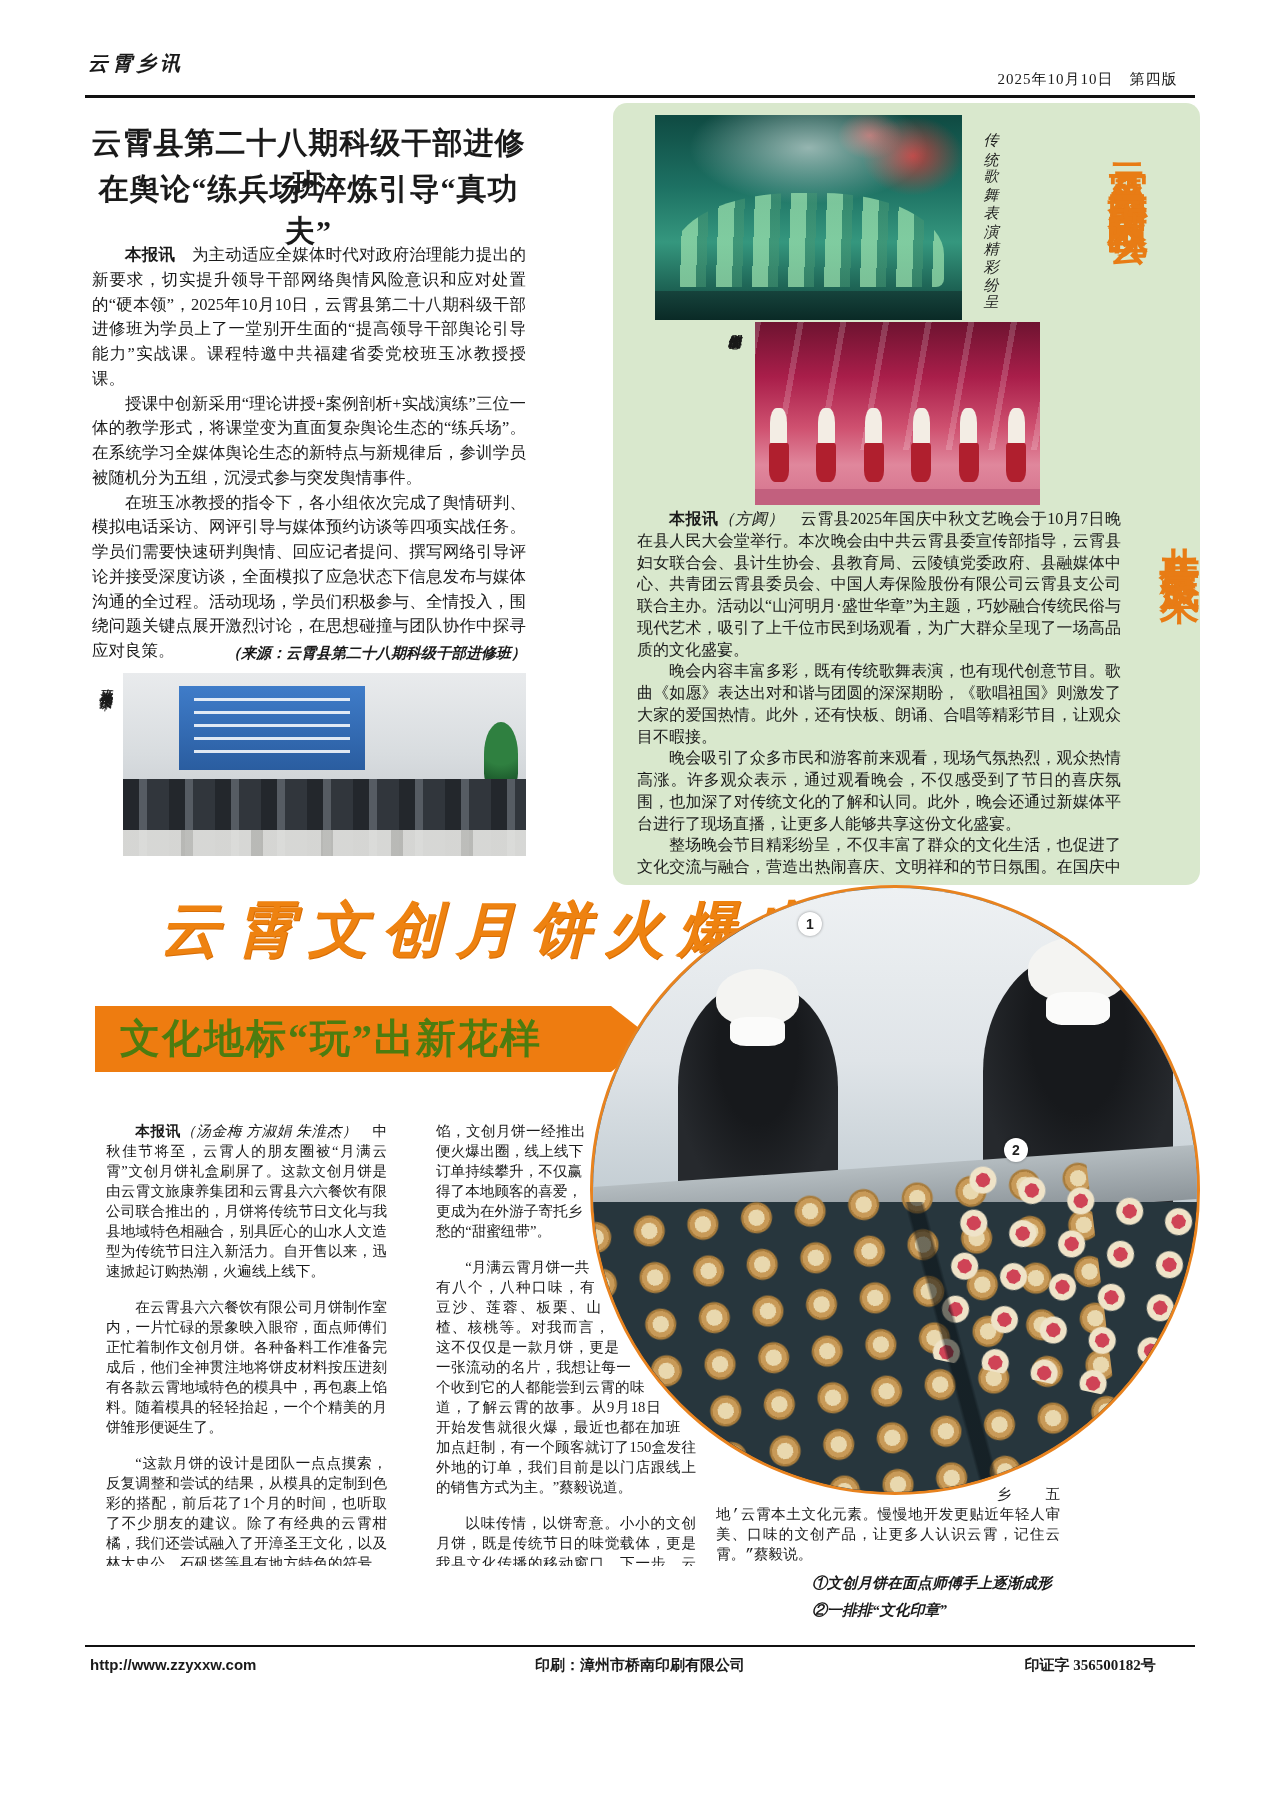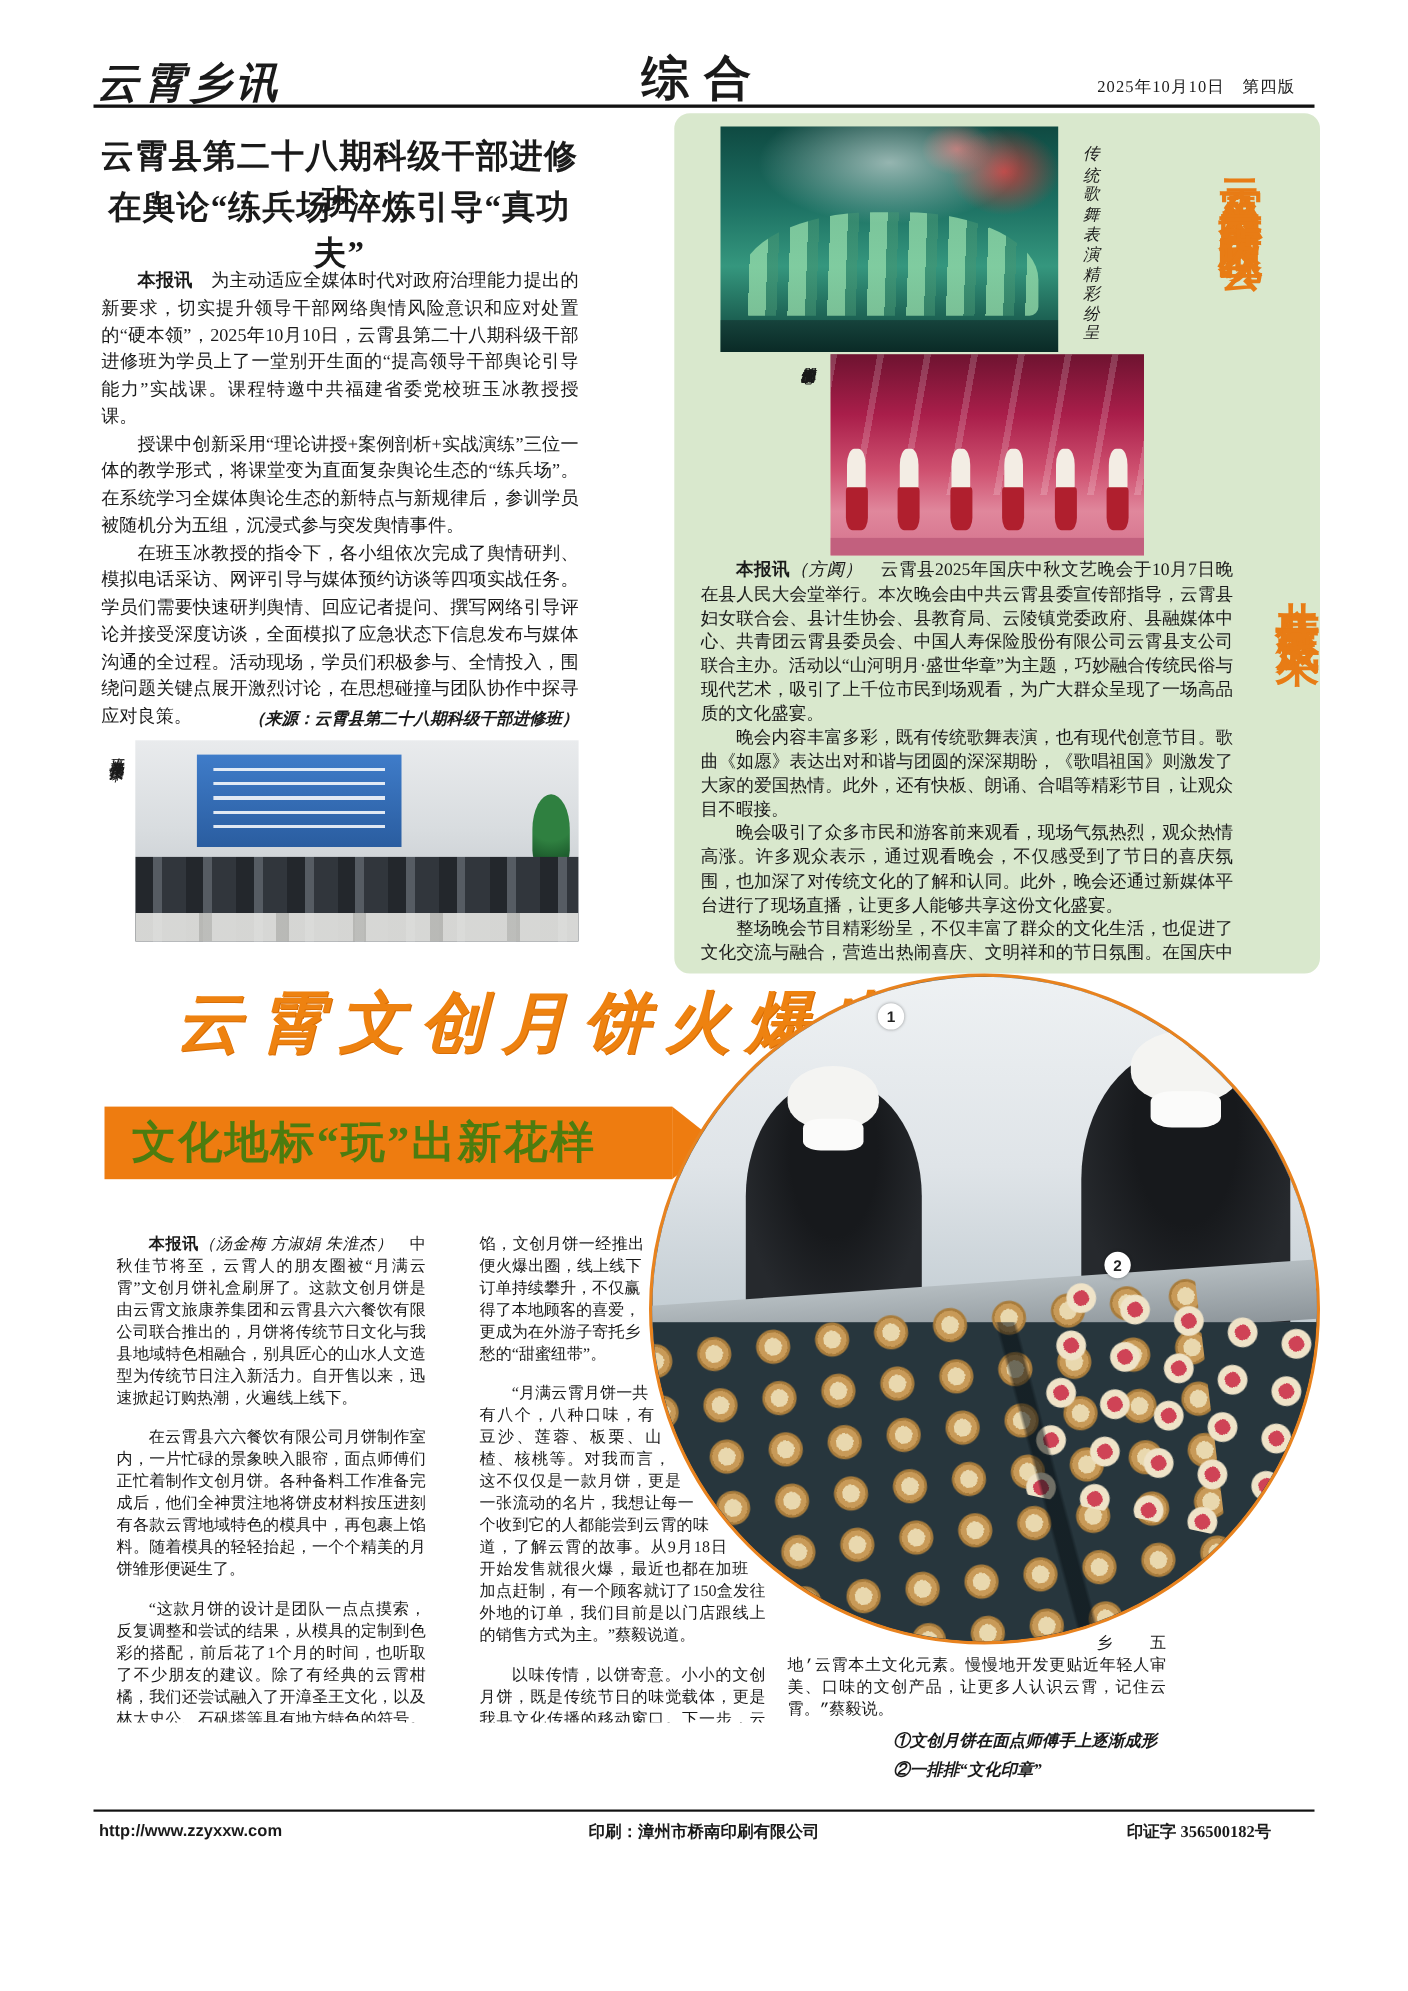--- a/index.html
+++ b/index.html
@@ -1,21 +1,21 @@
 <!DOCTYPE html>
 <html><head>
 <meta charset="utf-8">
 <style>
   html,body { margin:0; padding:0; background:#ffffff; }
   #page { position:relative; width:1280px; height:1810px; background:#ffffff; overflow:hidden;
           font-family:"Liberation Serif","DejaVu Serif",serif; color:#1a1a1a; }
   .abs { position:absolute; }
 
   
-  .masthead { left:88px; top:50px; font-size:38px; font-weight:900; font-style:italic; letter-spacing:4px; }
+  .masthead { left:88px; top:50px; font-size:20px; font-weight:900; font-style:italic; letter-spacing:4px; }
   .section-title { left:0; top:42px; width:1280px; text-align:center; font-size:43px; font-weight:900; letter-spacing:14px; }
   .date-edition { left:980px; top:70px; width:215px; text-align:center; font-size:15px; letter-spacing:1px; }
   .header-rule { left:85px; top:95px; width:1110px; height:3px; background:#111; }
 
   
   .a1-h { left:90px; width:437px; text-align:center; font-weight:900; font-size:30px; line-height:1.4; letter-spacing:1px; }
   .a1-h1 { top:122px; } .a1-h2 { top:168px; }
   .a1-body { left:92px; top:243px; width:434px; height:420px; font-size:16.5px; line-height:1.5;
              text-align:justify; overflow:hidden; }
   .a1-body p { margin:0; text-indent:2em; }
@@ -133,21 +133,20 @@
      font-family:"Liberation Sans",sans-serif; }
   .footer-printer { left:340px; top:1656px; width:600px; text-align:center; font-size:15px; font-weight:600; }
   .footer-license { left:985px; top:1656px; width:210px; text-align:center; font-size:15px; font-weight:600; }
 </style>
 </head>
 <body>
 
 <div id="page">
 
   <div class="abs masthead">云霄乡讯</div>
-  <div class="abs section-title">综合</div>
   <div class="abs date-edition">2025年10月10日　第四版</div>
   <div class="abs header-rule"></div>
 
   <div class="abs a1-h a1-h1">云霄县第二十八期科级干部进修班</div>
   <div class="abs a1-h a1-h2">在舆论“练兵场”淬炼引导“真功夫”</div>
   <div class="abs a1-body">
     <p><span class="lead">本报讯</span>　<span>为主动适应全媒体时代对政府治理能力提出的新要求，切实提升领导干部网络舆情风险意识和应对处置的“硬本领”，2025年10月10日，云霄县第二十八期科级干部进修班为学员上了一堂别开生面的“提高领导干部舆论引导能力”实战课。课程特邀中共福建省委党校班玉冰教授授课。</span></p>
     <p>授课中创新采用“理论讲授+案例剖析+实战演练”三位一体的教学形式，将课堂变为直面复杂舆论生态的“练兵场”。在系统学习全媒体舆论生态的新特点与新规律后，参训学员被随机分为五组，沉浸式参与突发舆情事件。</p>
     <p>在班玉冰教授的指令下，各小组依次完成了舆情研判、模拟电话采访、网评引导与媒体预约访谈等四项实战任务。学员们需要快速研判舆情、回应记者提问、撰写网络引导评论并接受深度访谈，全面模拟了应急状态下信息发布与媒体沟通的全过程。活动现场，学员们积极参与、全情投入，围绕问题关键点展开激烈讨论，在思想碰撞与团队协作中探寻应对良策。</p>
 

